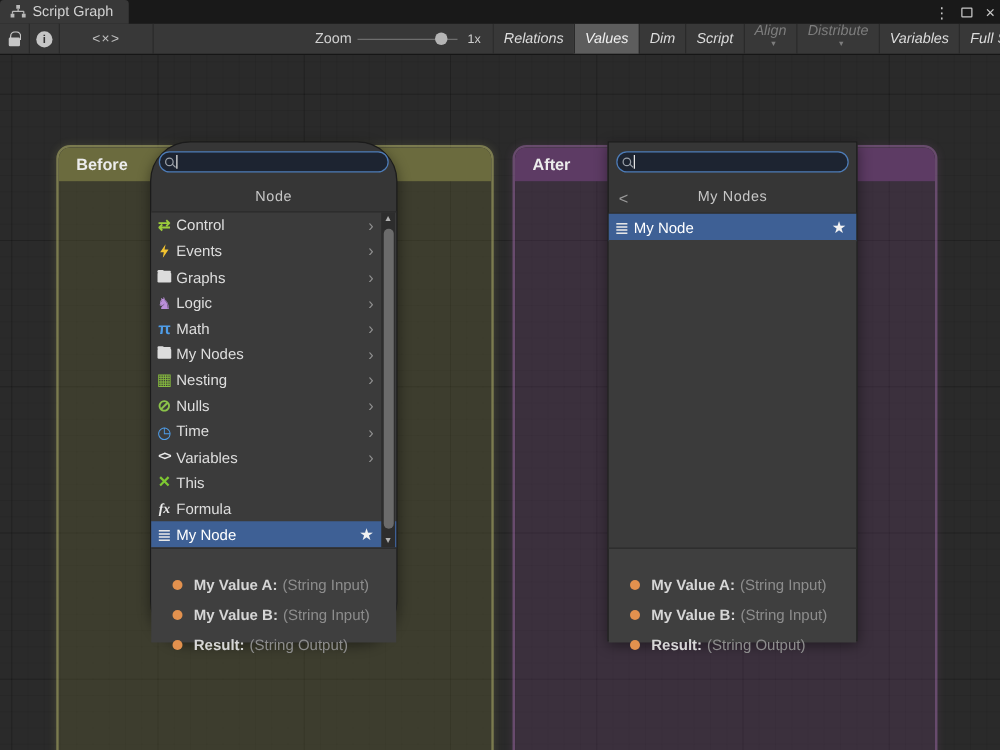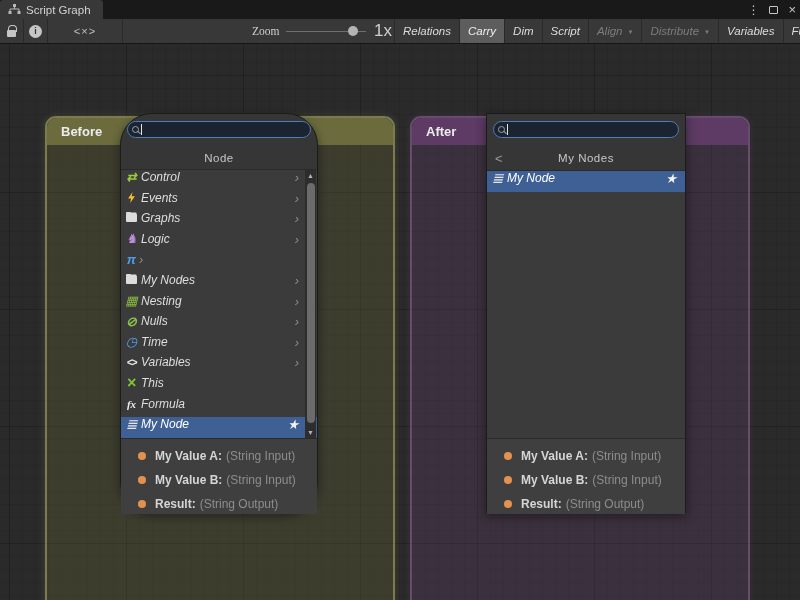--- a/index.html
+++ b/index.html
@@ -24,30 +24,30 @@
   .tbtn { position:absolute; top:0; height:24px; display:flex; align-items:center; justify-content:center; }
   .lock-wrap { left:0; width:23px; }
   .lock-ic { display:block; width:9px; height:7px; background:#c6c6c6; border-radius:1px; position:relative; margin-top:5px; }
   .lock-ic::before { content:""; position:absolute; left:1px; top:-5px; width:7px; height:6px;
                      border:1.5px solid #c6c6c6; border-bottom:none; border-radius:4px 4px 0 0; }
   .info-wrap { left:24px; width:23px; }
   .info-ic { width:13px; height:13px; border-radius:50%; background:#c6c6c6; color:#323232;
              font-size:9px; font-weight:bold; display:flex; align-items:center; justify-content:center; }
   .code-wrap { left:48px; width:74px; color:#c0c0c0; letter-spacing:1px; font-size:11px; }
   .nsg-wrap { left:123px; width:125px; gap:6px; color:#d8d8d8; }
-  .zoom-label { position:absolute; left:252px; top:0; height:24px; display:flex; align-items:center; color:#cfcfcf;font-family:Liberation Serif, serif; }
+  .zoom-label { position:absolute; left:252px; top:0; height:24px; display:flex; align-items:center; color:#cfcfcf; }
   .slider { position:absolute; left:286px; top:0; width:80px; height:24px; }
   .slider .track { position:absolute; left:0; right:0; top:11.5px; height:1.5px; background:#9a9a9a; opacity:.55; }
   .slider .handle { position:absolute; left:62px; top:7px; width:10px; height:10px; border-radius:50%; background:#b4b4b4; }
-  .zoom-value { position:absolute; left:374px; top:0; height:24px; display:flex; align-items:center; color:#cfcfcf; font-size:17px; }
+  .zoom-value { position:absolute; left:374px; top:0; height:24px; display:flex; align-items:center; color:#cfcfcf; font-size:10px; }
   .tgroup { position:absolute; left:394px; right:0; top:0; height:24px; display:flex; overflow:hidden;font-style:italic; }
   .tgroup .gbtn { height:24px; display:flex; align-items:center; padding:0 8px; border-left:1px solid #2a2a2a;
                   white-space:nowrap; color:#dcdcdc; }
   .gbtn.active { background:#5d5d5d; color:#f0f0f0; }
-  .gbtn.disabled { color:#7d7d7d; }
+  .gbtn.disabled { color:#7d7d7d;flex-direction:column; }
   .gbtn .dd { font-size:6px; margin-left:5px; padding-top:2px; }
 
   
   .canvas { position:absolute; top:44px; left:0; right:0; bottom:0; background-color:#2a2a2a;
     background-image:
       linear-gradient(rgba(0,0,0,0.07) 1px, transparent 1px),
       linear-gradient(90deg, rgba(0,0,0,0.07) 1px, transparent 1px),
       linear-gradient(rgba(0,0,0,0.17) 1px, transparent 1px),
       linear-gradient(90deg, rgba(0,0,0,0.17) 1px, transparent 1px);
     background-size:13px 13px, 13px 13px, 117px 117px, 117px 117px;
@@ -77,21 +77,21 @@
   .mag::after { content:""; position:absolute; width:4px; height:1.2px; background:#9aa0a8;
                 right:-3px; bottom:-1px; transform:rotate(45deg); }
   .caret { width:1px; height:11px; background:#e4e4e4; flex:none; }
   .fheader { position:absolute; top:33px; left:0; right:0; height:22px; display:flex;
              align-items:center; justify-content:center; color:#c6c6c6; font-size:11.5px; letter-spacing:0.5px; }
   .fheader .back { position:absolute; left:8px; color:#9a9a9a; font-size:13px; }
 
   .flist { position:absolute; top:55px; left:0; right:0; height:269px; background:#3b3b3b;
            border-top:1px solid #2a2a2a; display:flex; flex-direction:column; }
   .fa .flist { top:55.5px; }
-  .row { flex:1; display:flex; align-items:flex-start; padding:0 6px 0 3px; color:#dedede; font-size:12px;font-style:italic; }
+  .row { flex:1; display:flex; align-items:center; padding:0 6px 0 3px; color:#dedede; font-size:12px; }
   .row .lbl { flex:1; margin-left:2px; white-space:nowrap; }
   .row .chev { color:#8f8f8f; font-size:13px; margin-right:12px; }
   .row.selected { background:#3e6095; color:#ffffff; }
   .row .star { color:#f2f2f2; font-size:13px; margin-right:12px; }
   .fa .row { flex:none; height:22px; }
   .fa .row .star { margin-right:2px; }
   .fa .emptyarea { position:absolute; top:77.5px; left:0; right:0; height:246.5px; background:#3b3b3b; }
 
   
   .ic { width:15px; height:14px; display:inline-flex; align-items:center; justify-content:center;
@@ -117,21 +117,21 @@
 
   
   .scrollbar { position:absolute; top:0; bottom:0; right:1px; width:11px; background:#2d2d2d; }
   .scrollbar .arr { position:absolute; left:0; right:0; text-align:center; color:#b2b2b2; font-size:7px; }
   .scrollbar .arr.up { top:2px; }
   .scrollbar .arr.down { bottom:2px; }
   .scrollbar .thumb { position:absolute; left:1.5px; width:8px; top:13px; height:240px; background:#6b6b6b; border-radius:4px; }
 
   
   .ffooter { position:absolute; top:324px; left:0; right:0; height:76px; background:#3f3f3f;
-             border-top:1px solid #2a2a2a; padding-top:5px; }
+             border-top:1px solid #2a2a2a; padding-top:17px; }
   .vrow { height:24px; display:flex; align-items:center; padding-left:17px; font-size:12px; }
   .vrow .dot { width:8px; height:8px; border-radius:50%; background:#e2914e; margin-right:9px; flex:none; }
   .vrow .vlabel { font-weight:bold; color:#d6d6d6; margin-right:4px; white-space:nowrap; }
   .vrow .vtype { color:#8d8d8d; white-space:nowrap; }
 </style>
 </head>
 <body>
 
 <div class="app">
 
@@ -169,21 +169,21 @@
     <div class="slider">
       <div class="track"></div>
       <div class="handle"></div>
     </div>
     <span class="zoom-value">1x</span>
     <div class="tgroup">
       <div class="gbtn">
         <span>Relations</span>
         </div>
       <div class="gbtn active">
-        <span>Carry</span>
+        <span>Values</span>
         </div>
       <div class="gbtn">
         <span>Dim</span>
         </div>
       <div class="gbtn">
         <span>Script</span>
         </div>
       <div class="gbtn disabled">
         <span>Align</span>
         <span class="dd">▼</span>
@@ -239,20 +239,21 @@
           <span class="lbl">Graphs</span>
           <span class="chev">›</span>
         </div>
         <div class="row">
           <span class="ic ic-logic"></span>
           <span class="lbl">Logic</span>
           <span class="chev">›</span>
         </div>
         <div class="row">
           <span class="ic ic-math"></span>
+          <span class="lbl">Math</span>
           <span class="chev">›</span>
         </div>
         <div class="row">
           <span class="ic ic-folder"></span>
           <span class="lbl">My Nodes</span>
           <span class="chev">›</span>
         </div>
         <div class="row">
           <span class="ic ic-nesting"></span>
           <span class="lbl">Nesting</span>

